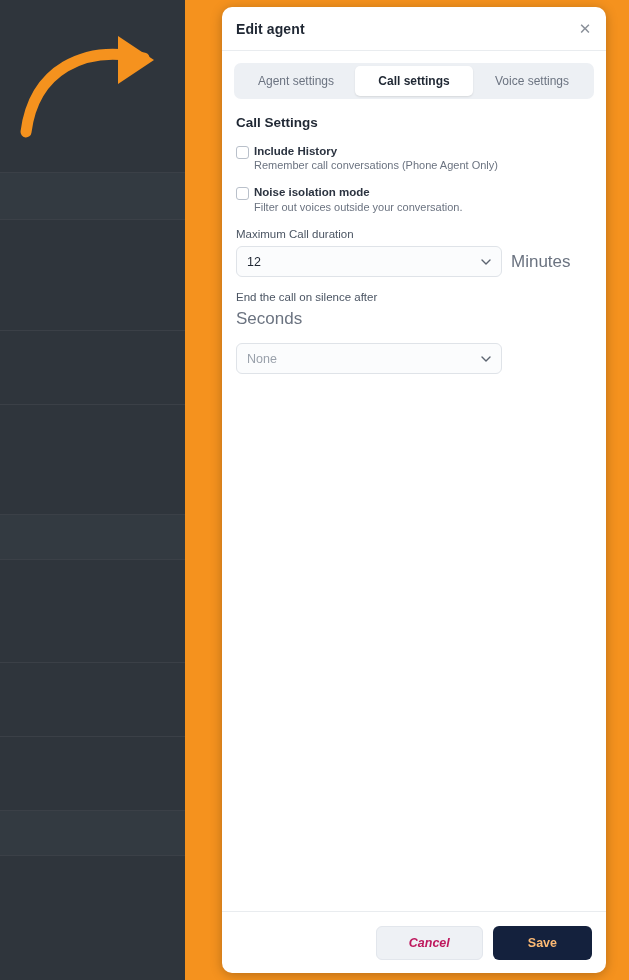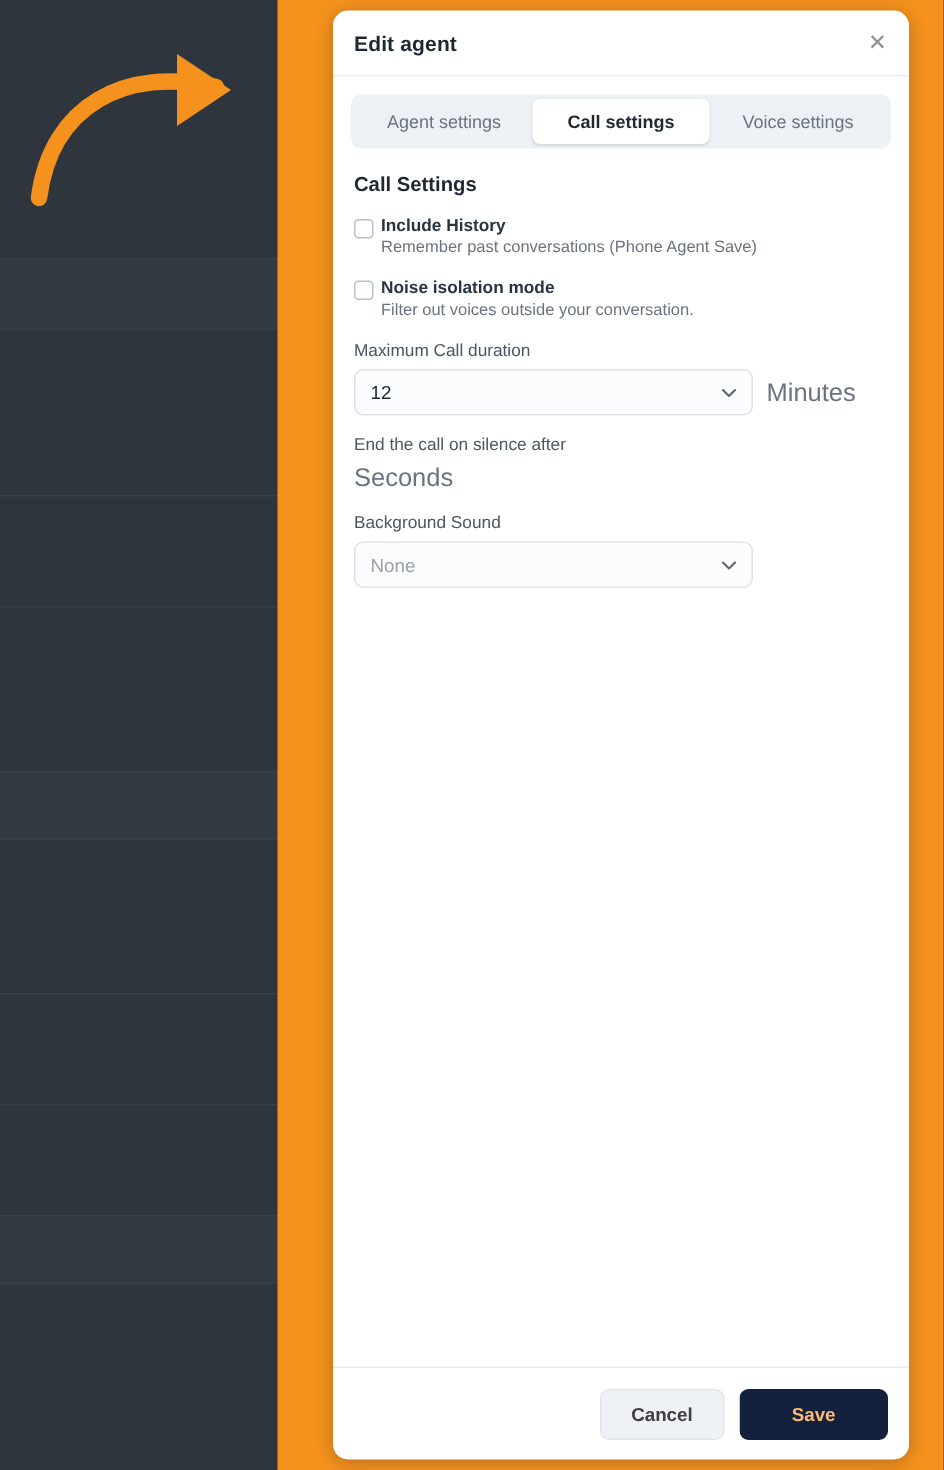--- a/index.html
+++ b/index.html
@@ -215,23 +215,24 @@
   .btn {
     font-family: "Liberation Sans", sans-serif;
     font-size: 12.5px;
     font-weight: bold;
     border-radius: 6px;
     cursor: pointer;
     border: 1px solid transparent;
   }
   .btn-cancel {
     background: #eef1f5;
-    color: #404040;
-    padding: 9px 20px;
+    color: #be185d;
+    padding: 9px 32px;
     border-color: #e2e6ec;
+    font-style: italic;
   }
   .btn-save {
     background: #14213d;
     color: #fdba74;
     padding: 9px 34px;
   }
 </style>
 </head>
 <body>
 
@@ -274,21 +275,21 @@
     </div>
 
     <div class="body">
 
       <div class="section-title">Call Settings</div>
 
       <div class="check-row">
         <div class="checkbox"></div>
         <div class="check-text">
           <span class="check-label">Include History</span>
-          <span class="check-sub">Remember past conversations (Phone Agent Save)</span>
+          <span class="check-sub">Remember call conversations (Phone Agent Only)</span>
         </div>
       </div>
 
       <div class="check-row">
         <div class="checkbox"></div>
         <div class="check-text">
           <span class="check-label">Noise isolation mode</span>
           <span class="check-sub">Filter out voices outside your conversation.</span>
         </div>
       </div>
@@ -307,21 +308,20 @@
       </div>
 
       <div class="field">
         <span class="field-label">End the call on silence after</span>
         <div class="select-row">
           <span class="unit">Seconds</span>
         </div>
       </div>
 
       <div class="field">
-        <span class="field-label">Background Sound</span>
         <div class="select-row">
           <div class="select placeholder">
             <span class="value">None</span>
             <svg class="chevron" viewBox="0 0 10 10">
               <path d="M1 3 L5 7 L9 3" stroke="#5b6470" stroke-width="1.4" fill="none" stroke-linecap="round" stroke-linejoin="round"></path>
             </svg>
           </div>
         </div>
       </div>
 

